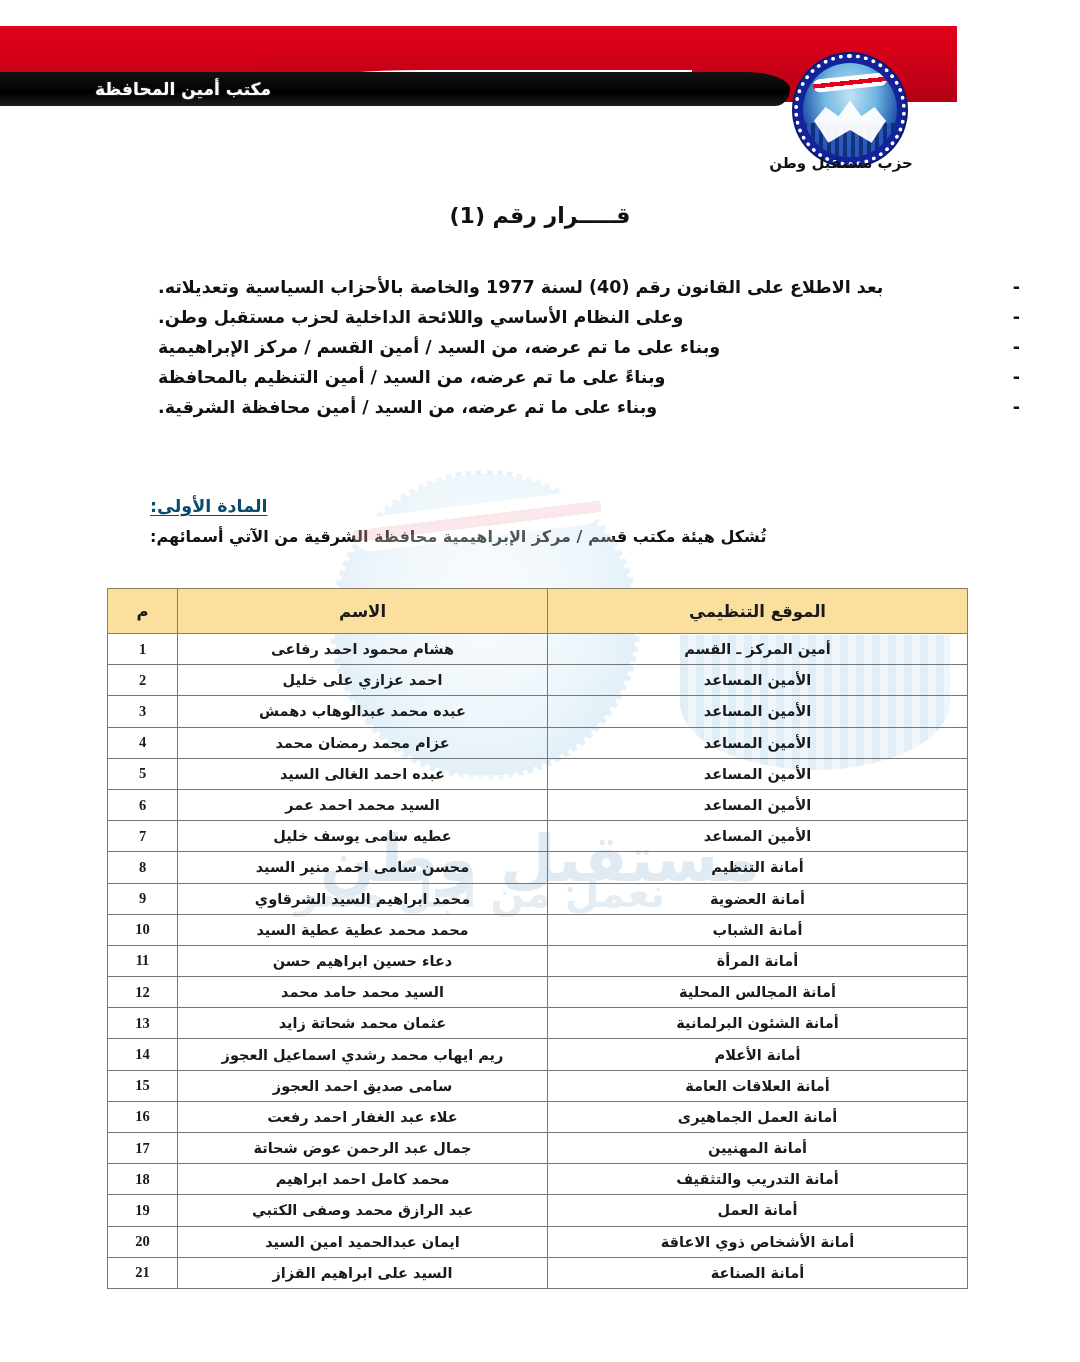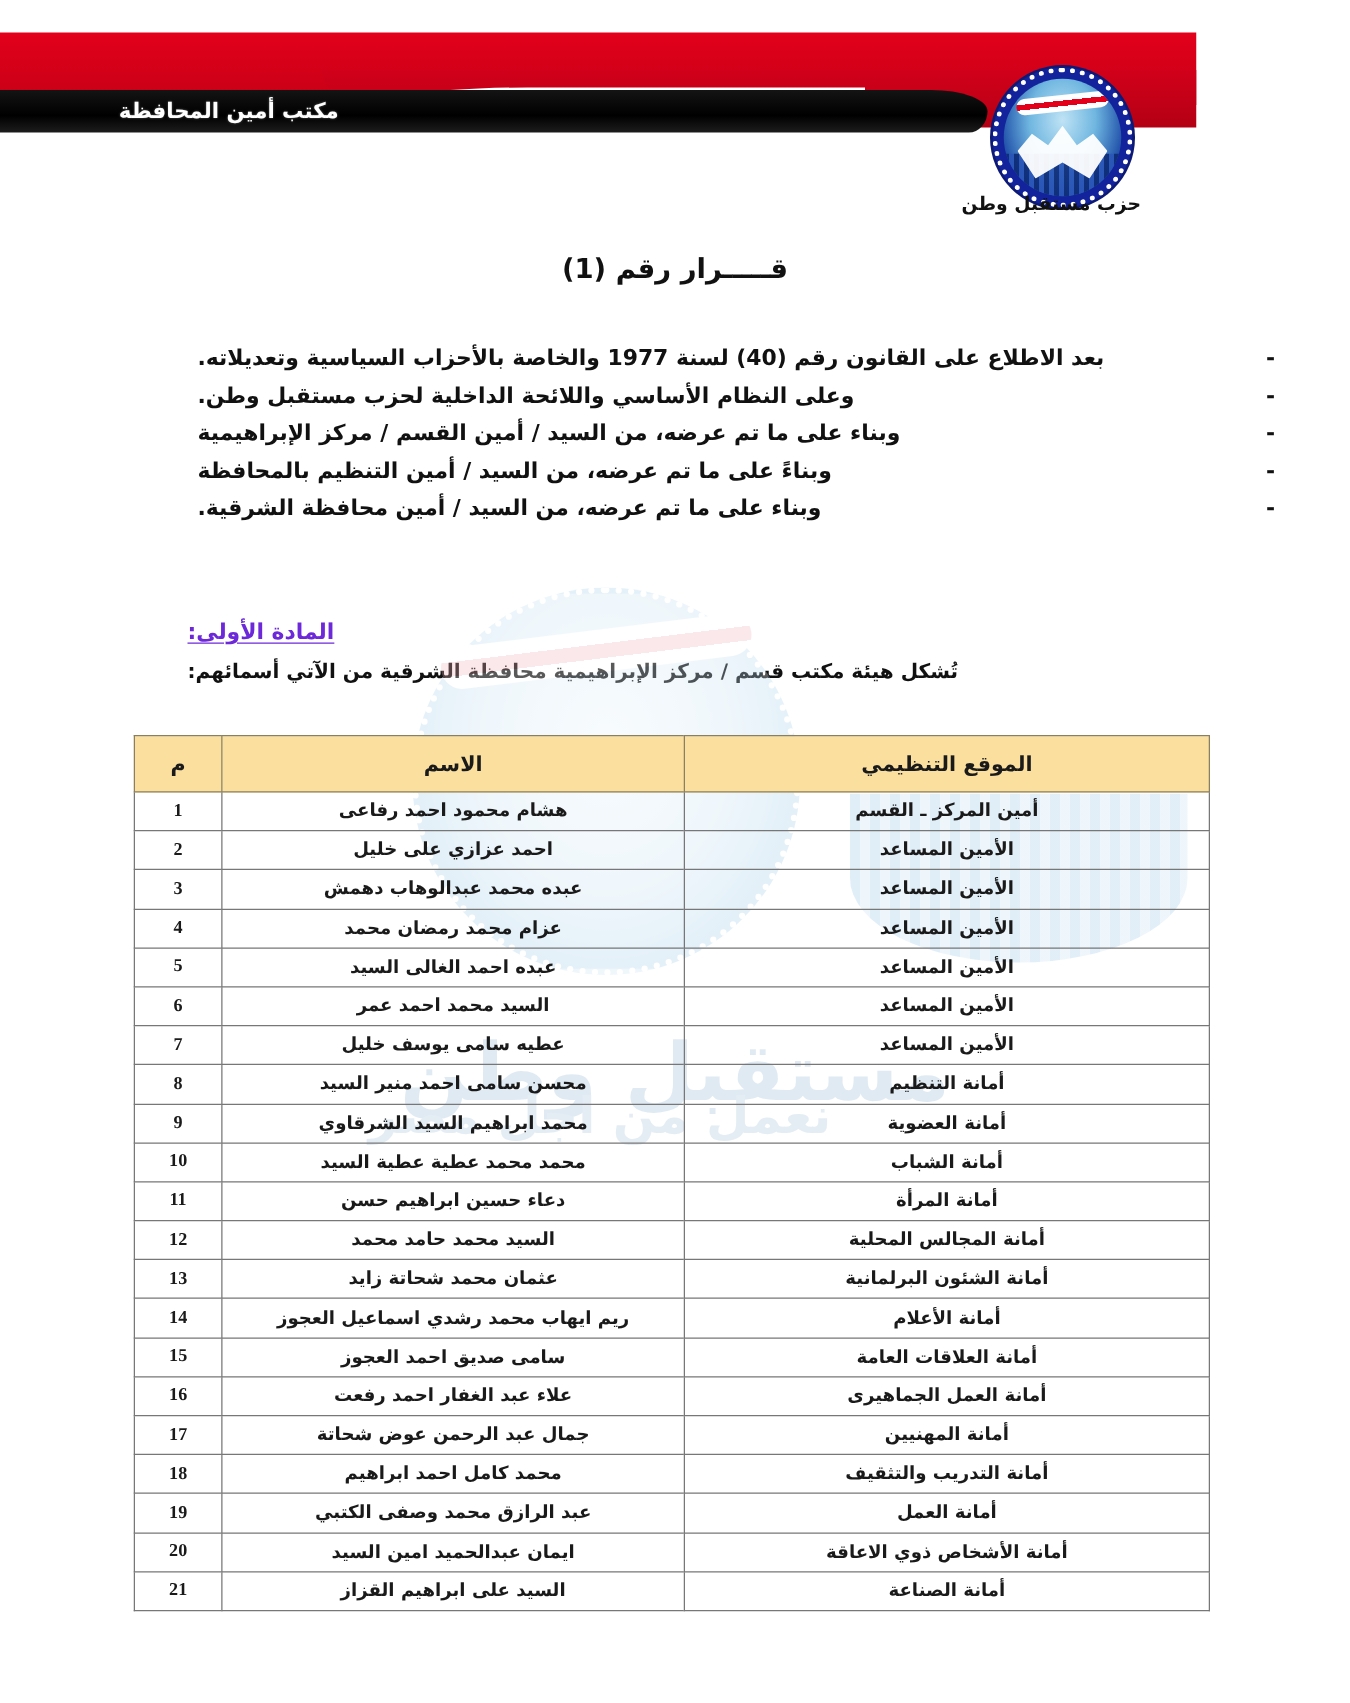--- a/index.html
+++ b/index.html
@@ -191,21 +191,21 @@
   }
 
   .article-head {
     position: absolute;
     top: 496px;
     right: 0;
     width: 930px;
     text-align: left;
     font-size: 17.5px;
     font-weight: bold;
-    color: #6d28d9;
+    color: #0c4a6e;
   }
   .article-head span {
     text-decoration: underline;
     text-underline-offset: 3px;
   }
   .article-line {
     position: absolute;
     top: 527px;
     right: 0;
     width: 930px;

